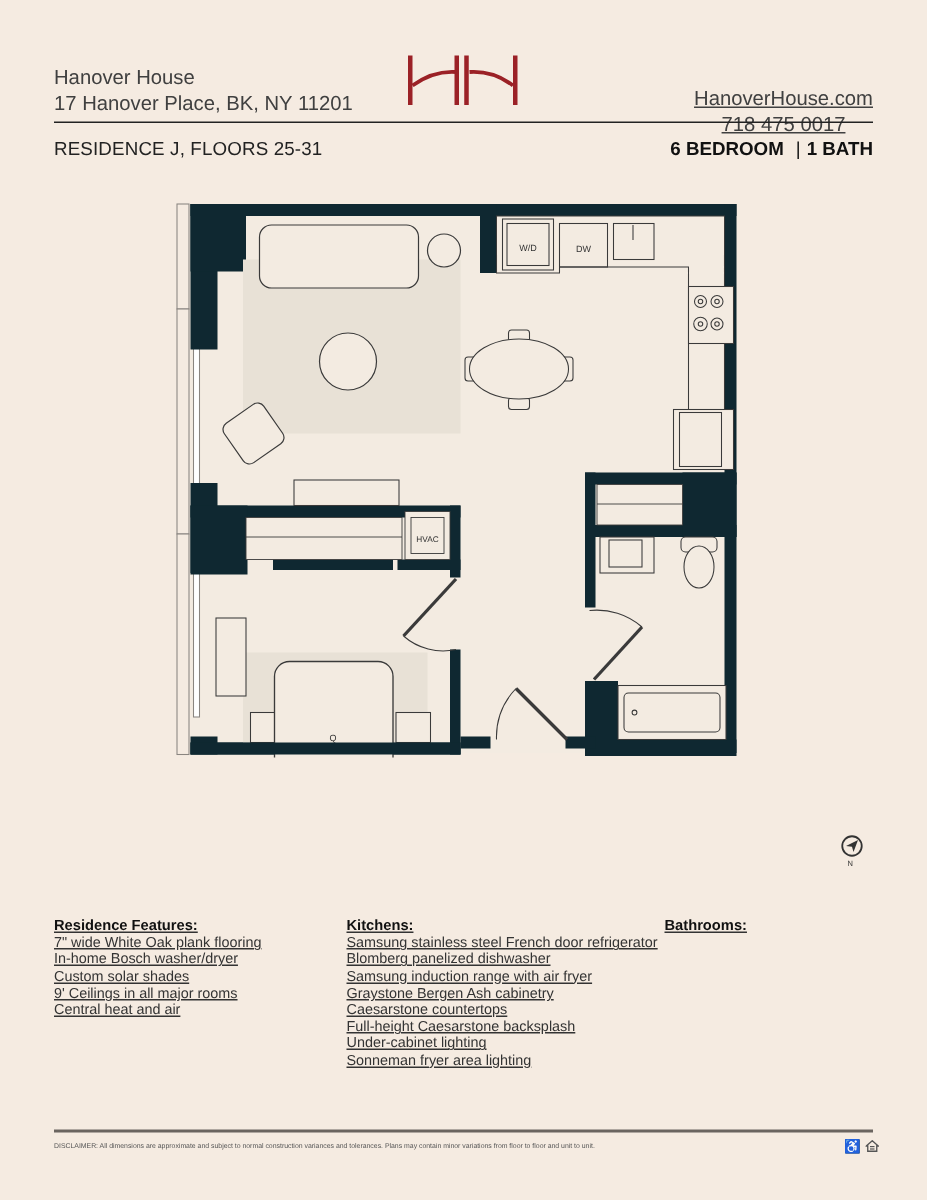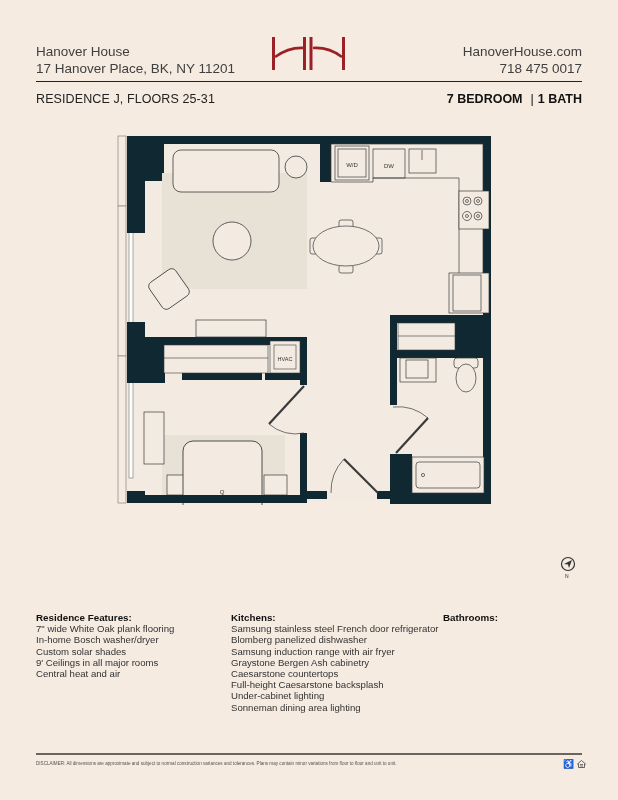--- a/index.html
+++ b/index.html
@@ -3,30 +3,30 @@
 <meta charset="utf-8">
 <style>
   html, body { margin: 0; padding: 0; }
   body {
     width: 618px; height: 800px; background: #f5ebe1; position: relative; overflow: hidden;
     font-family: "Liberation Sans", sans-serif; color: #222;
   }
   .abs { position: absolute; }
   .brand { color: #404040; font-size: 13.5px; line-height: 17px; }
   .hdr-left { left: 36px; top: 43px; }
-  .hdr-right { right: 36px; top: 43px; text-align: right; }
+  .hdr-right { right: 36px; top: 57px; text-align: center; text-decoration: underline; }
   .rule { position: absolute; left: 36px; width: 546px; height: 1px; background: #222; }
   .rule.top { top: 81px; }
   .rule.bottom { top: 753px; height: 2px; background: #6b6560; }
   .residence { left: 36px; top: 92px; font-size: 12.5px; letter-spacing: 0.1px; color: #222; text-align: center; }
   .beds { right: 36px; top: 92px; font-size: 12.5px; font-weight: bold; color: #111; }
   .beds .sep { font-weight: normal; margin: 0 4px 0 8px; }
   .logo { left: 271px; top: 36px; }
   .plan { left: 110px; top: 125px; }
-  .features { top: 612px; font-size: 9.6px; line-height: 11.2px; color: #333; }
+  .features { top: 612px; font-size: 9.6px; line-height: 11.2px; color: #333; text-decoration: underline; }
   .features h3 { margin: 0; font-size: 9.8px; font-weight: bold; color: #111; }
   .features ul { list-style: none; margin: 0; padding: 0; }
   .col1 { left: 36px; }
   .col2 { left: 231px; }
   .col3 { left: 443px; }
   .disclaimer { left: 36px; top: 761px; font-size: 4.6px; color: #555; white-space: nowrap; }
   .compass { left: 560px; top: 556px; }
   .compass-label { left: 565px; top: 573px; font-size: 5px; color: #333; }
   .access { left: 563px; top: 759px; font-size: 9px; color: #555; }
 </style>
@@ -51,21 +51,21 @@
 
 <div class="abs brand hdr-right">
   <div>HanoverHouse.com</div>
   <div>718 475 0017</div>
 </div>
 
 <div class="rule top"></div>
 
 <div class="abs residence">RESIDENCE J, FLOORS 25-31</div>
 <div class="abs beds">
-  <span>7 BEDROOM</span><span class="sep">|</span><span>1 BATH</span>
+  <span>6 BEDROOM</span><span class="sep">|</span><span>1 BATH</span>
 </div>
 
 <svg class="abs plan" width="390" height="380" viewBox="0 0 390 380">
 
   <rect x="17" y="12" width="364" height="365" fill="#f3ebe1"></rect>
 
   <g fill="#f5ebe1" stroke="#8a8580" stroke-width="0.7">
     <rect x="8" y="11" width="8" height="70"></rect>
     <rect x="8" y="81" width="8" height="150"></rect>
     <rect x="8" y="231" width="8" height="147"></rect>
@@ -208,21 +208,21 @@
 <div class="abs features col2">
   <h3>Kitchens:</h3>
   <ul>
     <li>Samsung stainless steel French door refrigerator</li>
     <li>Blomberg panelized dishwasher</li>
     <li>Samsung induction range with air fryer</li>
     <li>Graystone Bergen Ash cabinetry</li>
     <li>Caesarstone countertops</li>
     <li>Full-height Caesarstone backsplash</li>
     <li>Under-cabinet lighting</li>
-    <li>Sonneman dining area lighting</li>
+    <li>Sonneman fryer area lighting</li>
   </ul>
 </div>
 <div class="abs features col3">
   <h3>Bathrooms:</h3>
 </div>
 
 <div class="rule bottom"></div>
 <div class="abs disclaimer">DISCLAIMER: All dimensions are approximate and subject to normal construction variances and tolerances. Plans may contain minor variations from floor to floor and unit to unit.</div>
 <div class="abs access">
   <span>♿</span>

